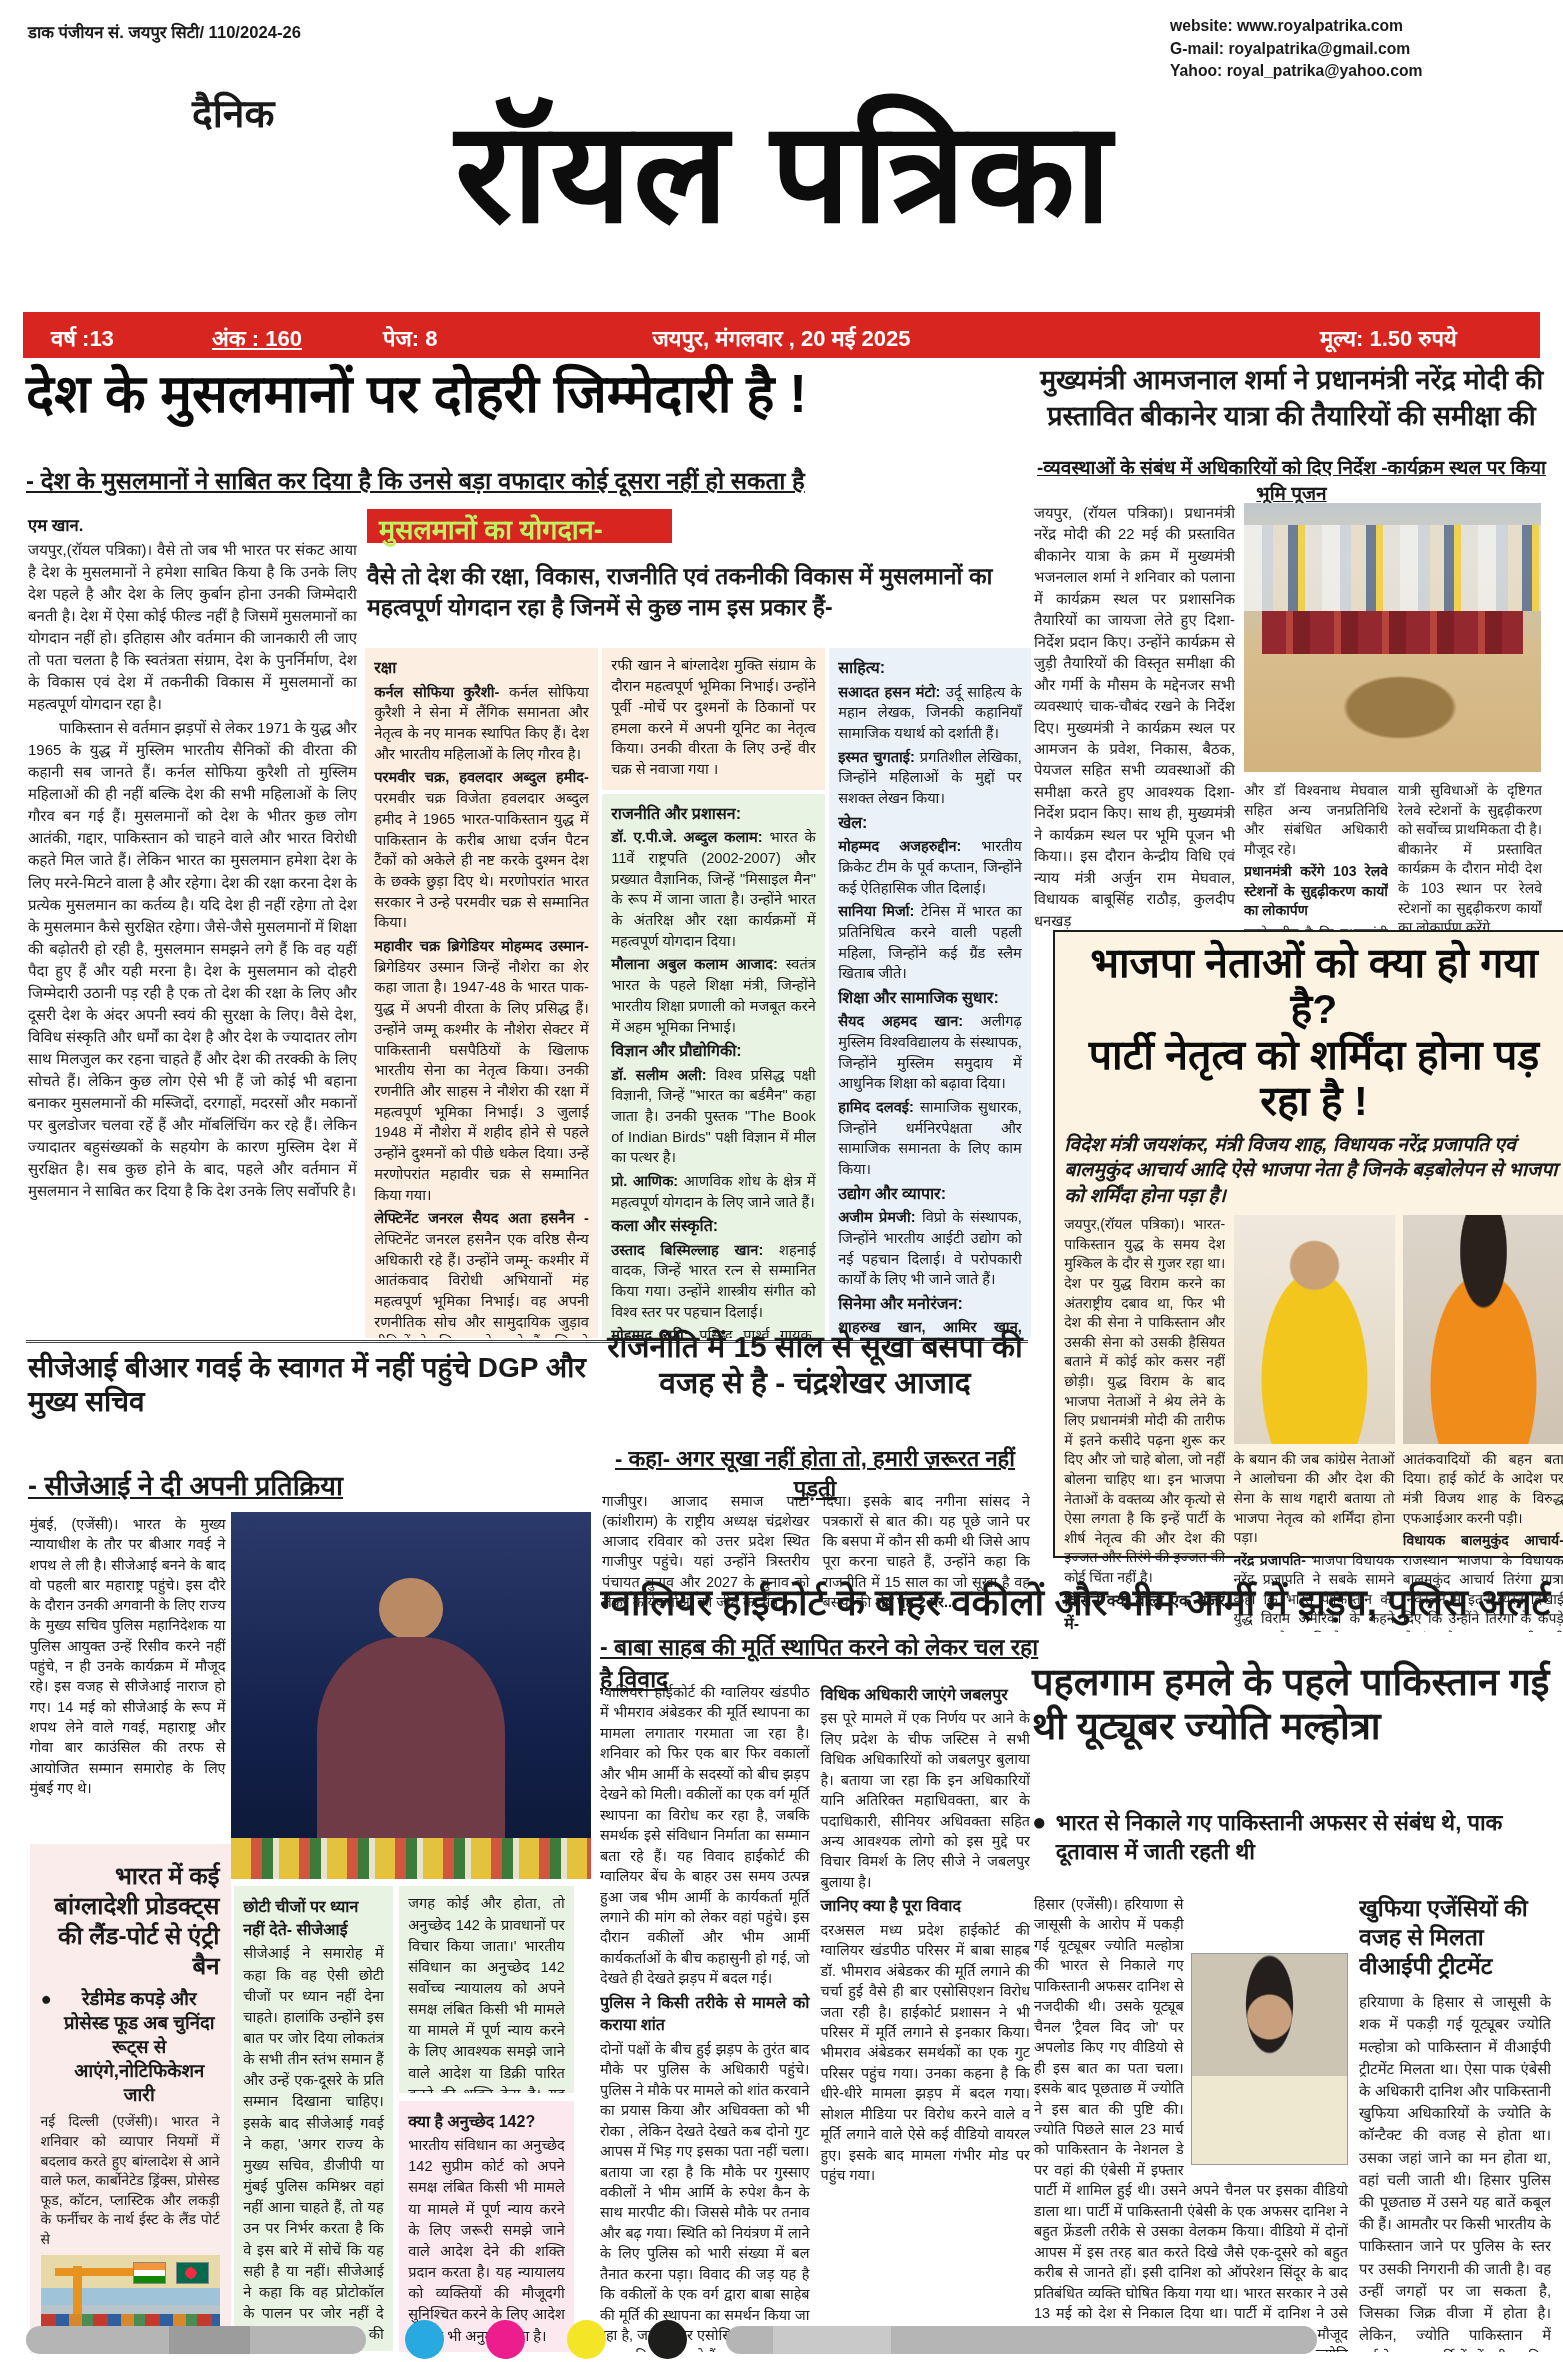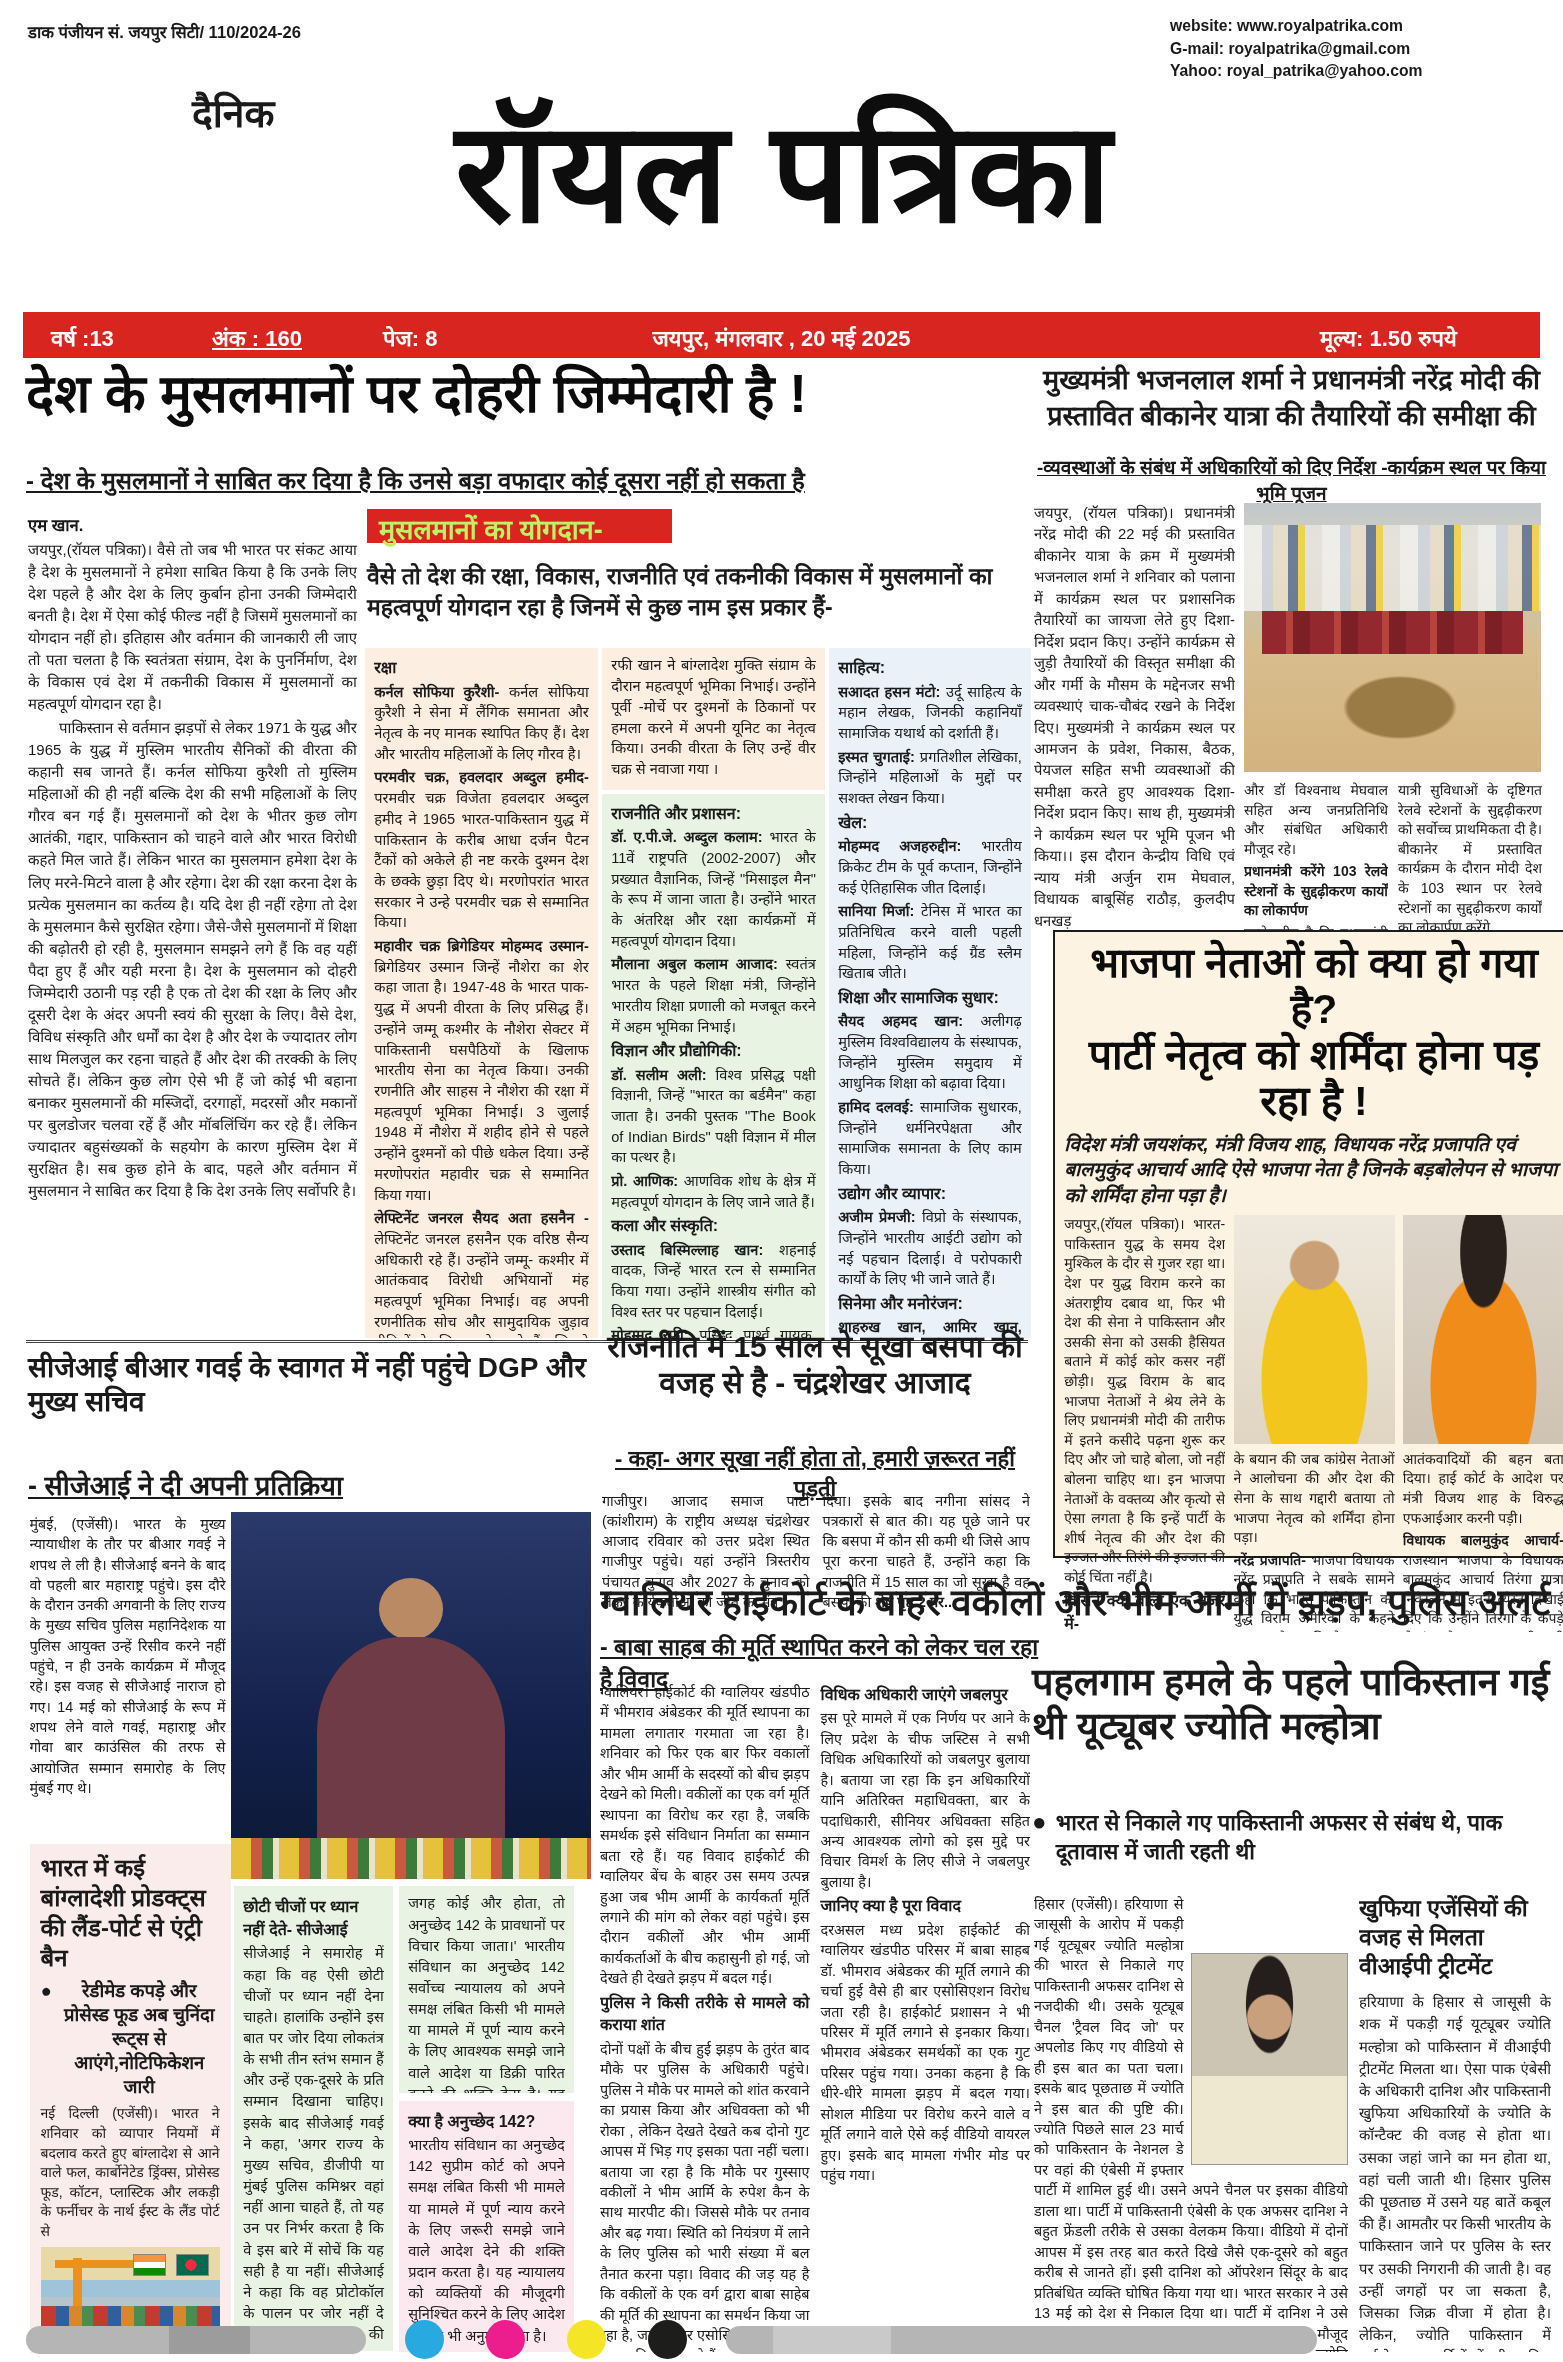--- a/index.html
+++ b/index.html
@@ -90,21 +90,21 @@
   #cji-subhead{left:28px;top:1466px;width:567px;font-size:27px;font-weight:800;text-decoration:underline;}
   #cji-body{left:29.5px;top:1514px;width:196px;height:325px;font-size:14.3px;line-height:1.42;}
   #cji-photo{left:231px;top:1512px;width:360px;height:367px;background:linear-gradient(180deg,#2a3a6b,#13204a 60%,#0d1834);}
   #cji-photo .suit{position:absolute;left:24%;top:34%;width:52%;height:58%;border-radius:45% 45% 0 0;
      background:#6e3b46;}
   #cji-photo .face{position:absolute;left:41%;top:18%;width:18%;height:17%;border-radius:50%;background:#b98a63;}
   #cji-photo .flowers{position:absolute;left:0;bottom:0;width:100%;height:41px;
      background:repeating-linear-gradient(90deg,#e4c23c 0 20px,#cf5640 20px 31px,#3f7a3a 31px 42px,#e8e2cf 42px 48px);}
   
   #bn-box{left:29.5px;top:1844px;width:201px;height:509px;background:var(--rose);box-sizing:border-box;padding:9.2px 11px;}
-  #bn-headline{font-size:24px;font-weight:900;text-align:left;line-height:1.25;}
+  #bn-headline{font-size:24px;font-weight:900;text-align:right;line-height:1.25;margin-top:8px;}
   #bn-bullet{display:flex;gap:7.4px;font-size:18.5px;font-weight:800;text-align:center;line-height:1.3;margin-top:5.5px;}
   #bn-body1,#bn-body2{font-size:14px;line-height:1.4;text-align:justify;margin-top:5.5px;}
   #bn-photo{width:179px;height:109px;margin-top:5.5px;position:relative;background:
      linear-gradient(180deg,#e8d9a9 0 30%,#9fc4da 30% 46%,#b7c4cc 46% 100%);}
   #bn-photo .crane{position:absolute;left:18%;top:10%;width:9.2px;height:55%;background:#e8921f;}
   #bn-photo .boom{position:absolute;left:8%;top:12%;width:46%;height:7.4px;background:#e8921f;}
   #bn-photo .boxes{position:absolute;left:0;bottom:0;width:100%;height:46%;
      background:repeating-linear-gradient(90deg,#c23b2e 0 14.8px,#2f5f9e 14.8px 28px,#d8882a 28px 41px,#4a8c52 41px 52px);}
   .flag{position:absolute;top:6%;width:31px;height:20px;border:0.9px solid #888;}
   #flag-in{right:30%;background:linear-gradient(180deg,#f6953c 0 33%,#fff 33% 66%,#128807 66%);}
@@ -199,21 +199,21 @@
       <p class="entry"><b>सानिया मिर्जा: </b>टेनिस में भारत का प्रतिनिधित्व करने वाली पहली महिला, जिन्होंने कई ग्रैंड स्लैम खिताब जीते।</p>
       <div class="entry-head">शिक्षा और सामाजिक सुधार:</div>
       <p class="entry"><b>सैयद अहमद खान: </b>अलीगढ़ मुस्लिम विश्वविद्यालय के संस्थापक, जिन्होंने मुस्लिम समुदाय में आधुनिक शिक्षा को बढ़ावा दिया।</p>
       <p class="entry"><b>हामिद दलवई: </b>सामाजिक सुधारक, जिन्होंने धर्मनिरपेक्षता और सामाजिक समानता के लिए काम किया।</p>
       <div class="entry-head">उद्योग और व्यापार:</div>
       <p class="entry"><b>अजीम प्रेमजी: </b>विप्रो के संस्थापक, जिन्होंने भारतीय आईटी उद्योग को नई पहचान दिलाई। वे परोपकारी कार्यों के लिए भी जाने जाते हैं।</p>
       <div class="entry-head">सिनेमा और मनोरंजन:</div>
       <p class="entry"><b>शाहरुख खान, आमिर खान, सलमान खान: </b>बॉलीवुड के सुपरस्टार, जिन्होंने भारतीय सिनेमा को विश्व स्तर पर पहचान बनाया।</p>
     </div>
 
-  <div class="abs" id="cm-headline">मुख्यमंत्री भजनलाल शर्मा ने प्रधानमंत्री नरेंद्र मोदी की प्रस्तावित बीकानेर यात्रा की तैयारियों की समीक्षा की</div>
+  <div class="abs" id="cm-headline">मुख्यमंत्री आमजनाल शर्मा ने प्रधानमंत्री नरेंद्र मोदी की प्रस्तावित बीकानेर यात्रा की तैयारियों की समीक्षा की</div>
   <div class="abs" id="cm-subhead">-व्यवस्थाओं के संबंध में अधिकारियों को दिए निर्देश -कार्यक्रम स्थल पर किया भूमि पूजन</div>
   <div class="abs just clip" id="cm-intro">जयपुर, (रॉयल पत्रिका)। प्रधानमंत्री नरेंद्र मोदी की 22 मई की प्रस्तावित बीकानेर यात्रा के क्रम में मुख्यमंत्री भजनलाल शर्मा ने शनिवार को पलाना में कार्यक्रम स्थल पर प्रशासनिक तैयारियों का जायजा लेते हुए दिशा-निर्देश प्रदान किए। उन्होंने कार्यक्रम से जुड़ी तैयारियों की विस्तृत समीक्षा की और गर्मी के मौसम के मद्देनजर सभी व्यवस्थाएं चाक-चौबंद रखने के निर्देश दिए। मुख्यमंत्री ने कार्यक्रम स्थल पर आमजन के प्रवेश, निकास, बैठक, पेयजल सहित सभी व्यवस्थाओं की समीक्षा करते हुए आवश्यक दिशा-निर्देश प्रदान किए। साथ ही, मुख्यमंत्री ने कार्यक्रम स्थल पर भूमि पूजन भी किया।। इस दौरान केन्द्रीय विधि एवं न्याय मंत्री अर्जुन राम मेघवाल, विधायक बाबूसिंह राठौड़, कुलदीप धनखड़</div>
   <div class="abs" id="cm-photo">
     <div class="people"></div>
     <div class="carpet"></div>
     <div class="pit"></div>
   </div>
   <div class="abs just clip" id="cm-capA">
     <span>और डॉ विश्वनाथ मेघवाल सहित अन्य जनप्रतिनिधि और संबंधित अधिकारी मौजूद रहे।</span>
     <div class="cm-sub2">प्रधानमंत्री करेंगे 103 रेलवे स्टेशनों के सुद्दढ़ीकरण कार्यों का लोकार्पण</div>

